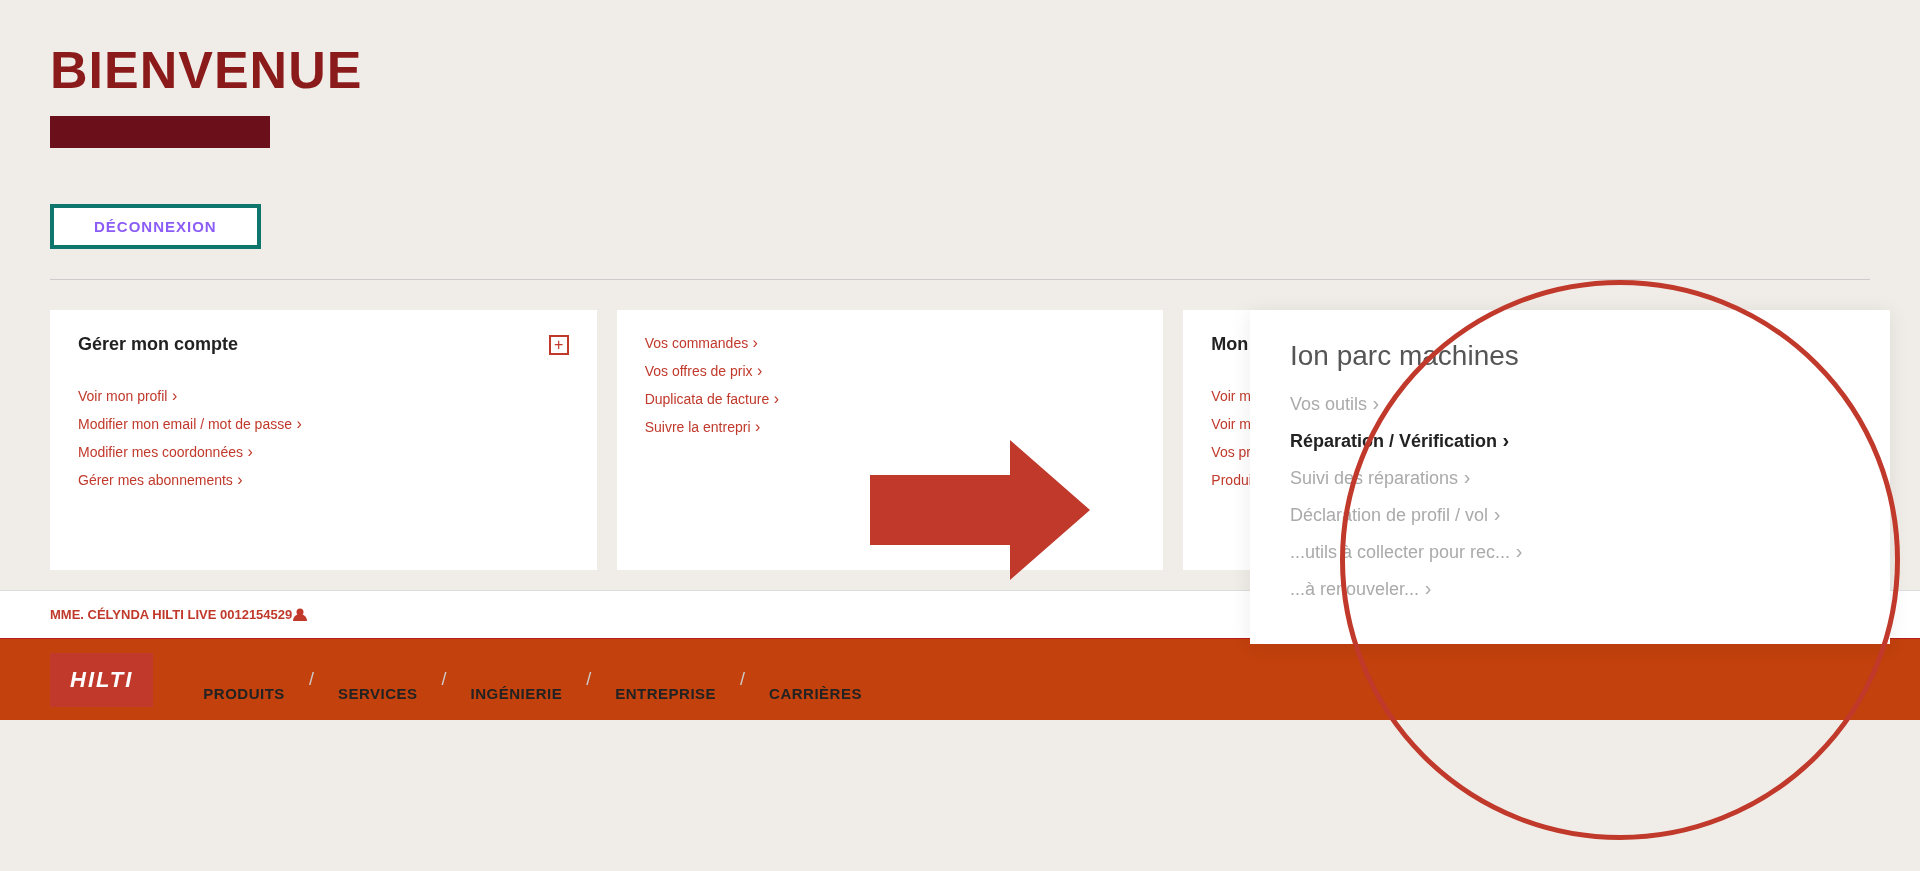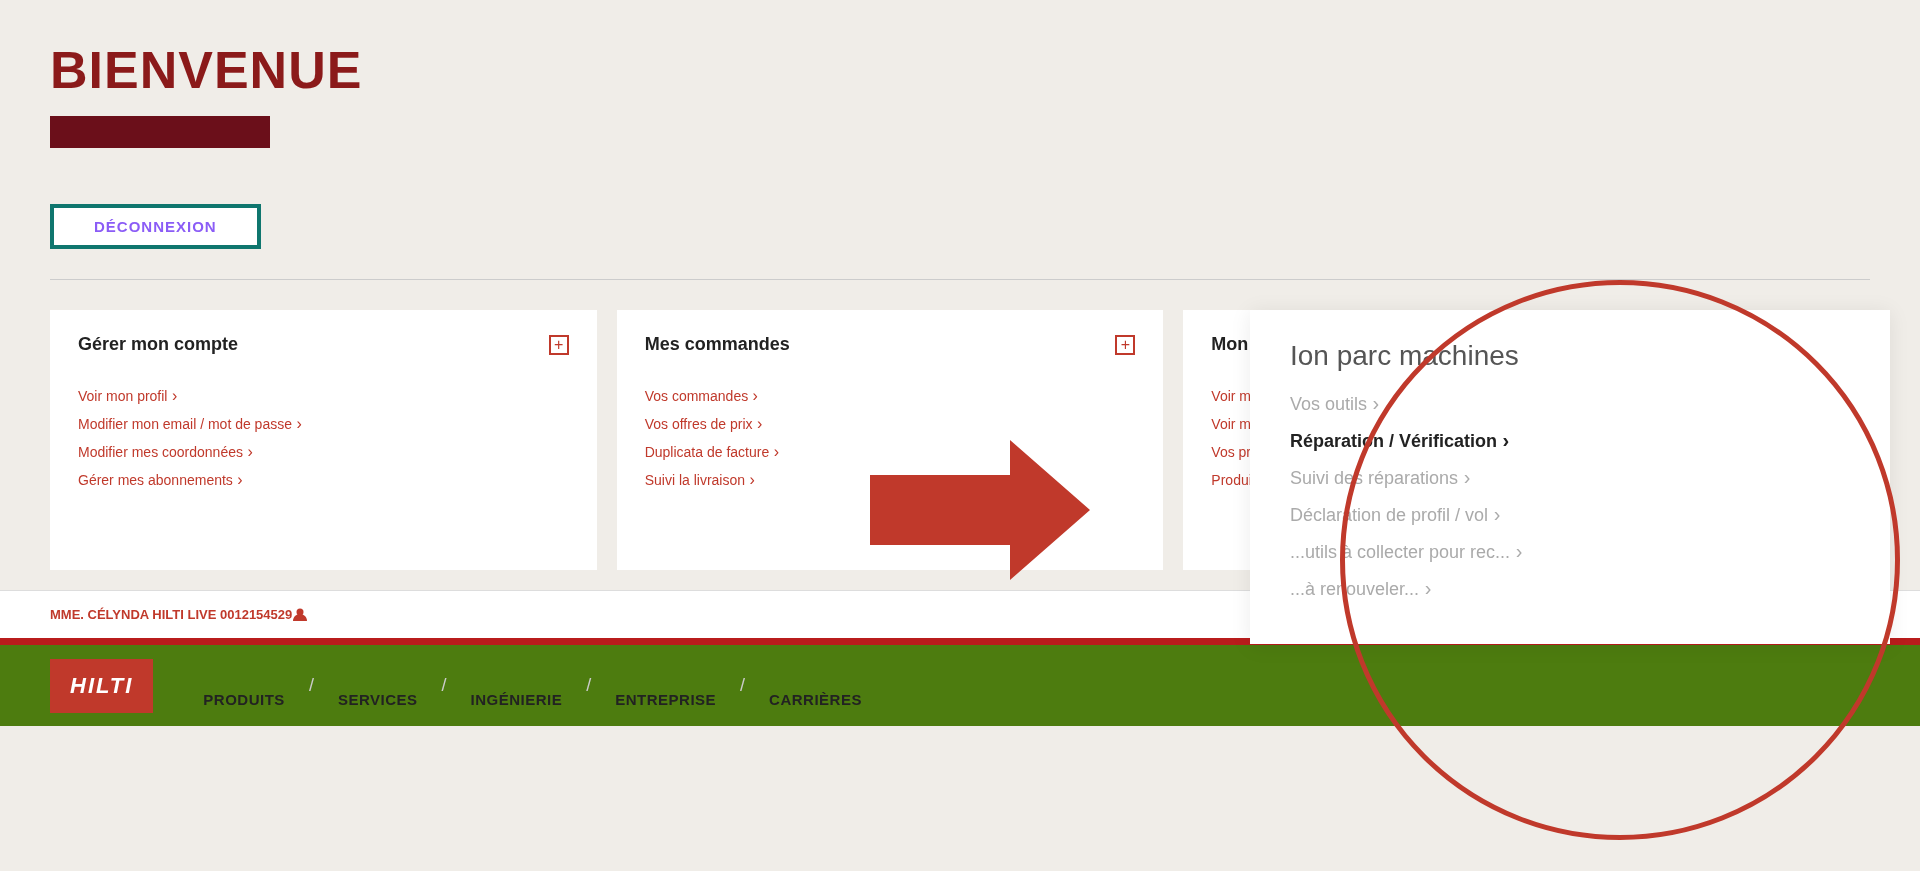--- a/index.html
+++ b/index.html
@@ -271,22 +271,22 @@
       background: transparent;
     }
 
     .divider-slash {
       color: #999;
       margin: 0 8px;
     }
 
     
     .main-navbar {
-      background: #4d7c0f;
-      border-top: 7px solid #b91c1c;
+      background: #c2410c;
+      border-top: 1px solid #b91c1c;
       padding: 0 50px;
       display: flex;
       align-items: center;
       gap: 0;
     }
 
     .hilti-logo {
       background: #c0392b;
       color: white;
       font-weight: 900;
@@ -346,29 +346,25 @@
         </div>
         <ul class="card-links">
           <li><a href="#">Voir mon profil</a></li>
           <li><a href="#">Modifier mon email / mot de passe</a></li>
           <li><a href="#">Modifier mes coordonnées</a></li>
           <li><a href="#">Gérer mes abonnements</a></li>
         </ul>
       </div>
 
       <div class="card">
-        <div class="card-header">
-          <span class="card-title">Mes commandes</span>
-          <div class="card-icon"></div>
-        </div>
         <ul class="card-links">
           <li><a href="#">Vos commandes</a></li>
           <li><a href="#">Vos offres de prix</a></li>
           <li><a href="#">Duplicata de facture</a></li>
-          <li><a href="#">Suivi la livraison</a></li>
+          <li><a href="#">Suivre la entrepri</a></li>
         </ul>
       </div>
 
       <div class="card">
         <div class="card-header">
           <span class="card-title">Mon catalogue personnalisé</span>
           <div class="card-icon"></div>
         </div>
         <ul class="card-links">
           <li><a href="#">Voir mon catalogue personnalisé</a></li>

